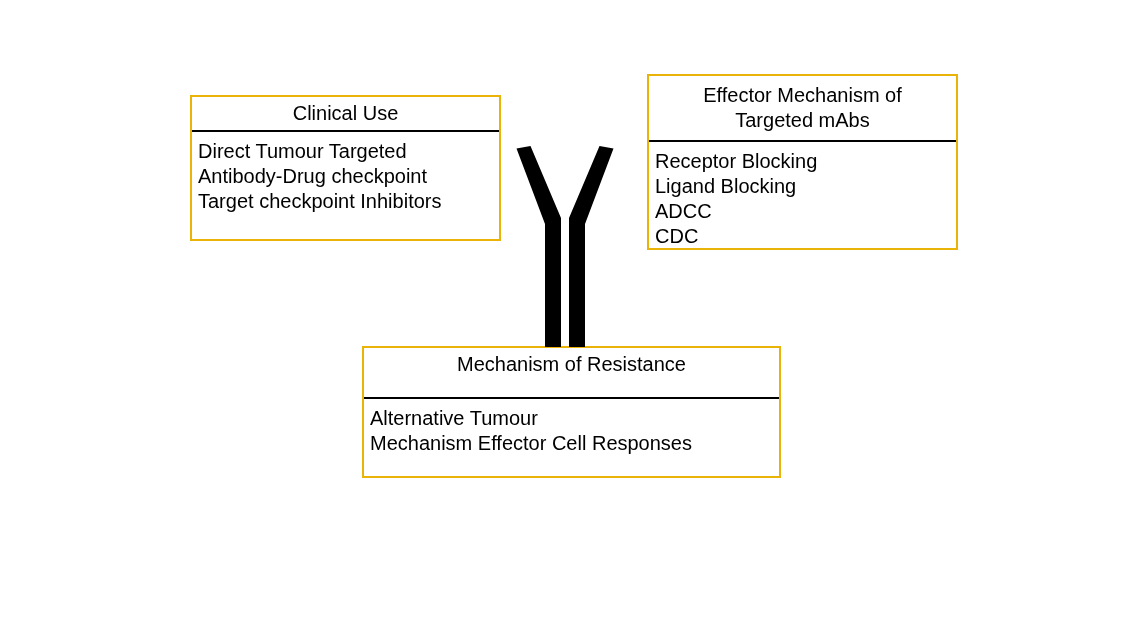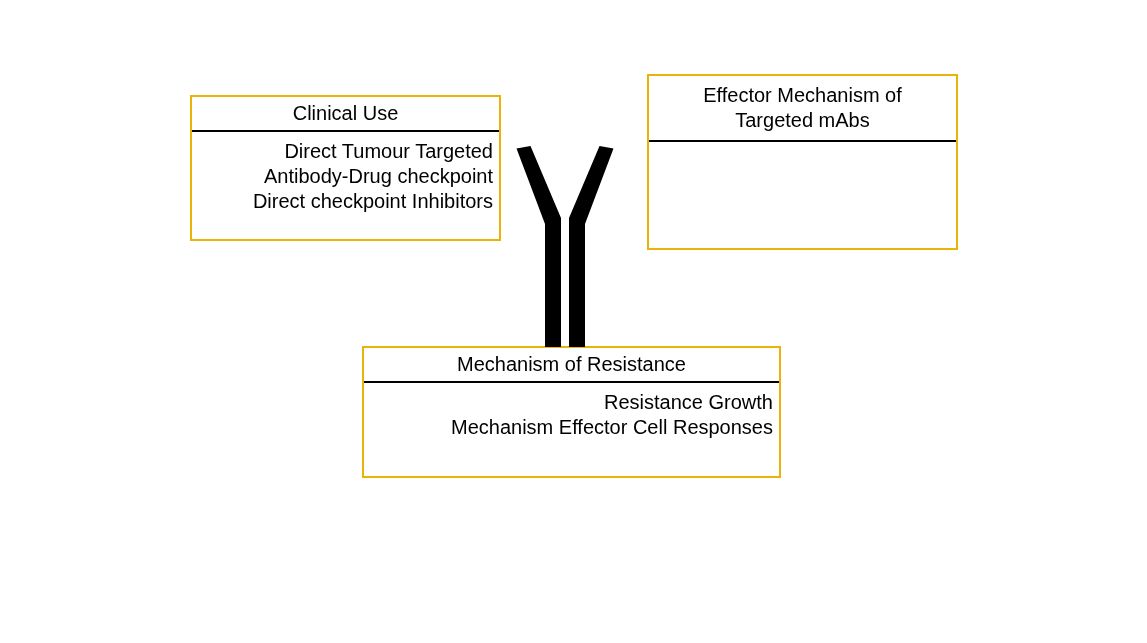--- a/index.html
+++ b/index.html
@@ -32,21 +32,21 @@
     border-bottom: 2px solid #000000;
     text-align: center;
     font-size: 20px;
     line-height: 25px;
     padding: 5px 6px 6px 6px;
     color: #000000;
     white-space: pre-line;
   }
   .panel-body {
     box-sizing: border-box;
-    text-align: right;
+    text-align: left;
     font-size: 20px;
     line-height: 25px;
     padding: 7px 6px 6px 6px;
     color: #000000;
   }
   .panel-body .line {
     display: block;
     white-space: nowrap;
   }
 
@@ -66,21 +66,21 @@
     height: 176px;
   }
   #panel-effector .panel-header { height: 66px; padding-top: 7px; }
 
   #panel-resistance {
     left: 362px;
     top: 346px;
     width: 419px;
     height: 132px;
   }
-  #panel-resistance .panel-header { height: 35px; padding-top: 4px; }
+  #panel-resistance .panel-header { height: 51px; padding-top: 4px; }
 
   
   #antibody {
     position: absolute;
     left: 505px;
     top: 140px;
     width: 120px;
     height: 210px;
   }
   #antibody svg { display: block; }
@@ -88,33 +88,39 @@
 </head>
 <body>
 
 <div id="canvas">
 
   <div class="panel" id="panel-clinical-use">
     <div class="panel-header">Clinical Use</div>
     <div class="panel-body">
       <span class="line">Direct Tumour Targeted</span>
       <span class="line">Antibody-Drug checkpoint</span>
-      <span class="line">Direct checkpoint Inhibitors</span>
+      <span class="line">Target checkpoint Inhibitors</span>
     </div>
   </div>
 
   <div class="panel" id="panel-effector">
     <div class="panel-header">Effector Mechanism of
 Targeted mAbs</div>
+    <div class="panel-body">
+      <span class="line">Receptor Blocking</span>
+      <span class="line">Ligand Blocking</span>
+      <span class="line">ADCC</span>
+      <span class="line">CDC</span>
+    </div>
   </div>
 
   <div class="panel" id="panel-resistance">
     <div class="panel-header">Mechanism of Resistance</div>
     <div class="panel-body">
-      <span class="line">Resistance Growth</span>
+      <span class="line">Alternative Tumour</span>
       <span class="line">Mechanism Effector Cell Responses</span>
     </div>
   </div>
 
   <div id="antibody">
     <svg width="120" height="210" viewBox="0 0 120 210" xmlns="http://www.w3.org/2000/svg">
 
       <path d="M 11.5,8.5 L 25.5,6.0 L 56.0,78.0 L 56.0,207.0 L 40.0,207.0 L 40.0,84.0 Z" fill="#000000"></path>
 
       <path d="M 108.5,8.5 L 94.5,6.0 L 64.0,78.0 L 64.0,207.0 L 80.0,207.0 L 80.0,84.0 Z" fill="#000000"></path>

